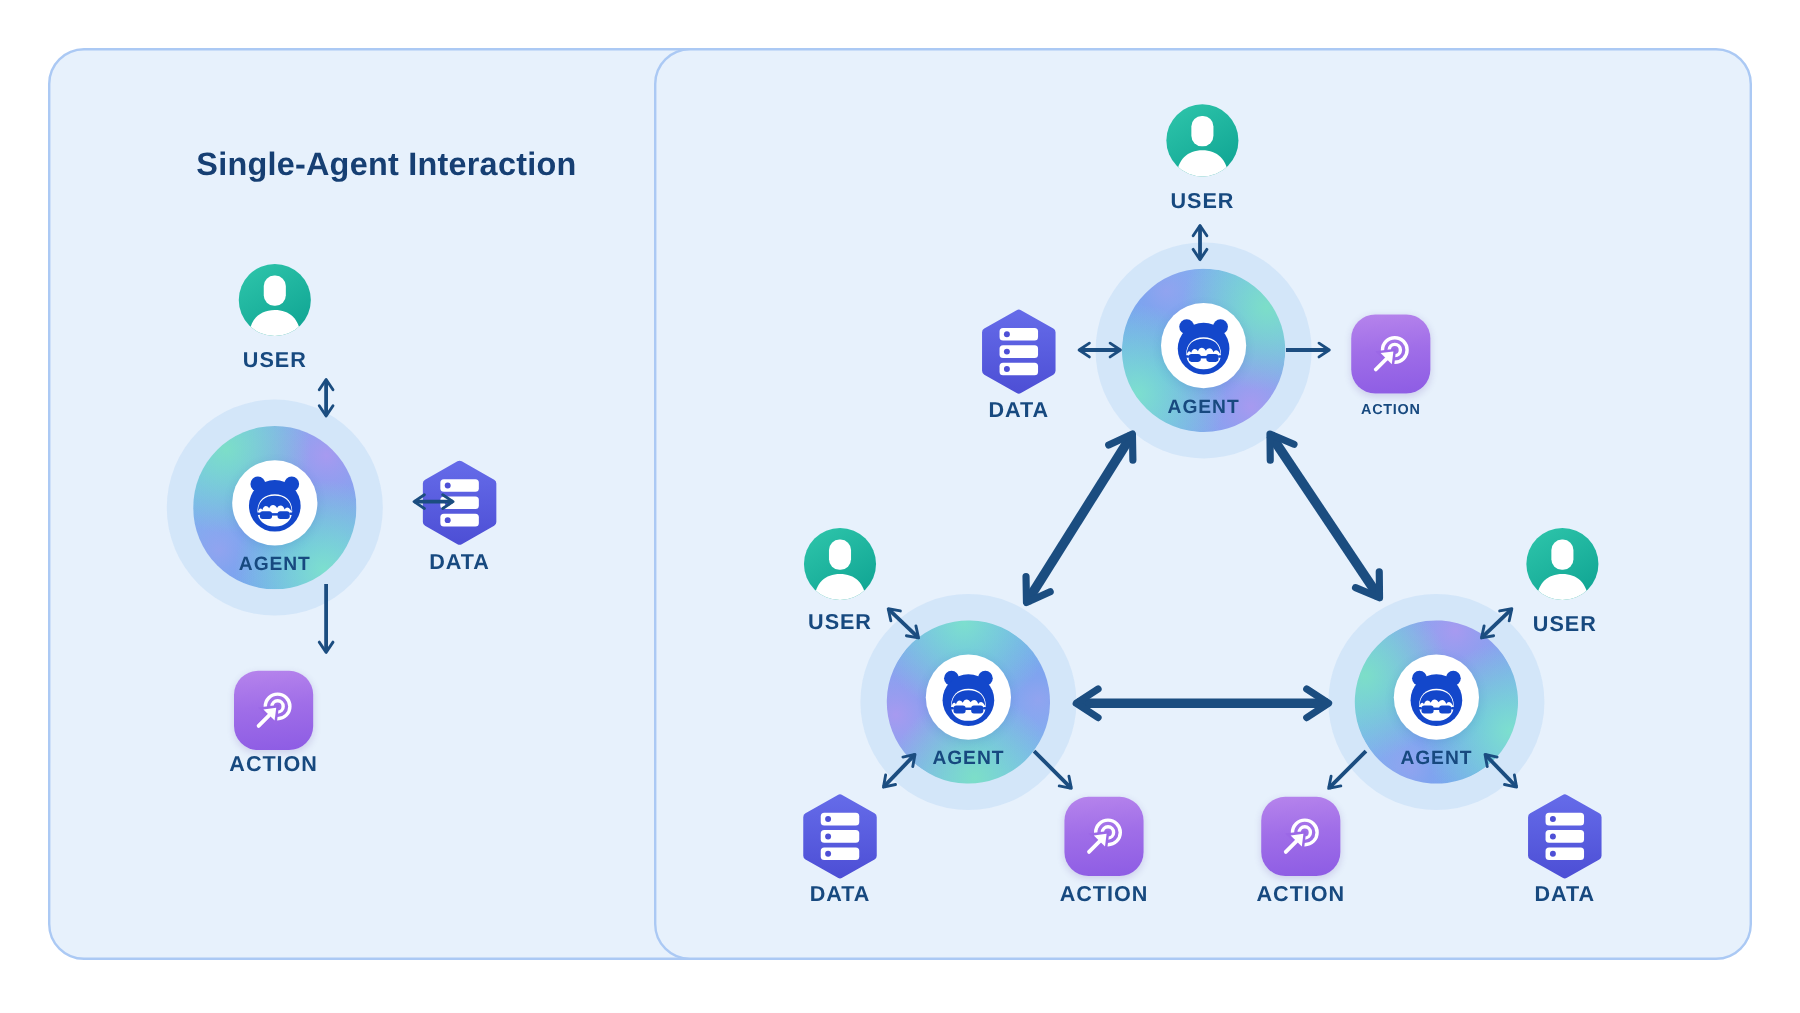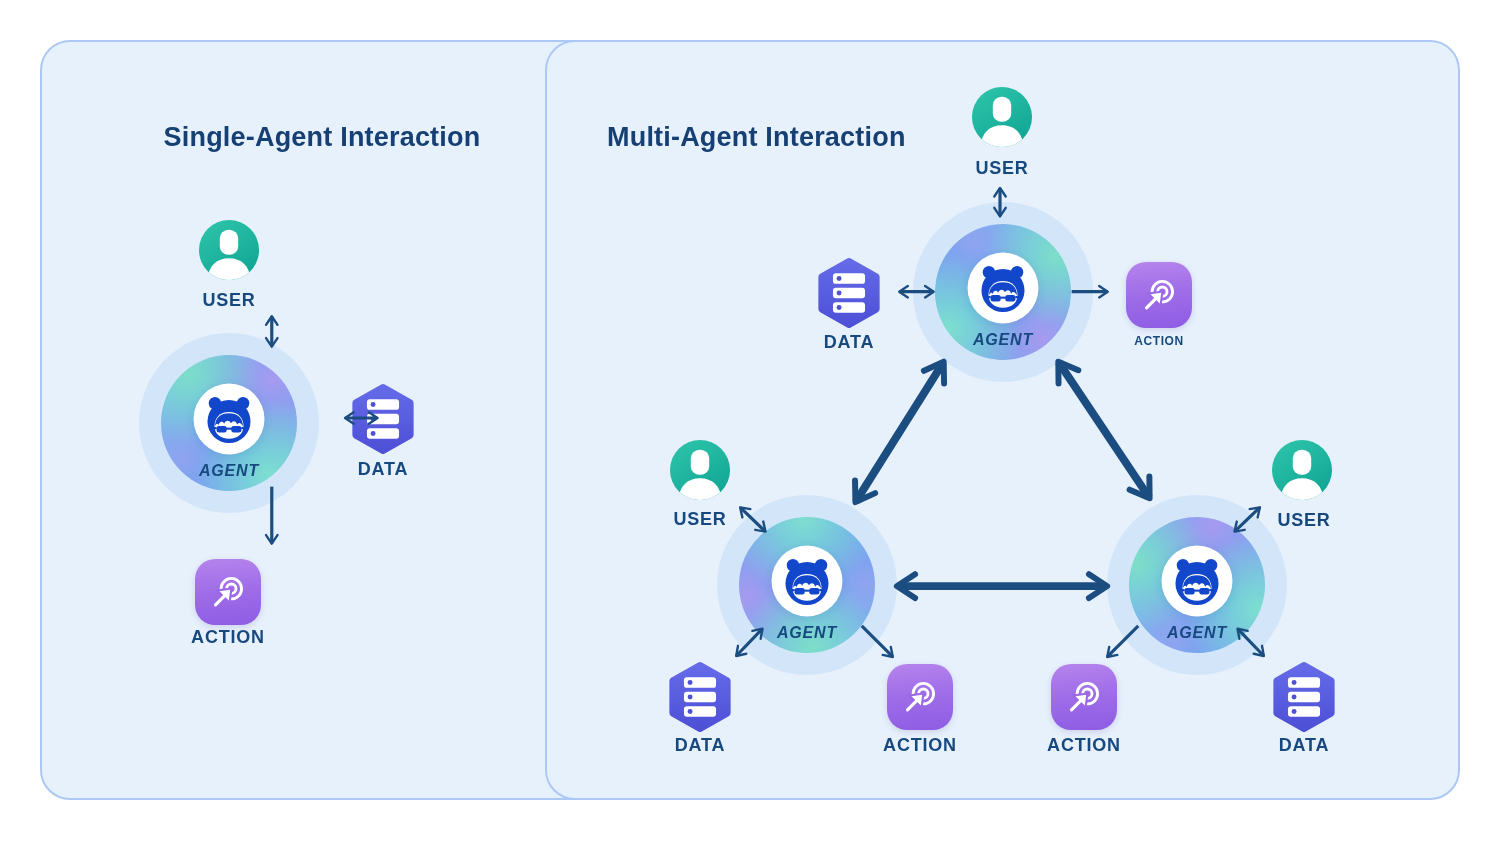--- a/index.html
+++ b/index.html
@@ -41,21 +41,21 @@
   .hex-node svg{display:block;width:100%;height:100%;}
 
   
   .sq-node{width:66px;height:66px;border-radius:20px;
            background:linear-gradient(175deg,#b684ec 0%,#a06ee8 45%,#8d5ce4 100%);
            display:flex;align-items:center;justify-content:center;
            box-shadow:0 2px 6px rgba(90,60,160,.18);}
   .sq-node svg{width:40px;height:40px;display:block;}
 
   
-  .agent-node{width:180px;height:180px;font-style:italic;}
+  .agent-node{width:180px;height:180px;}
   .agent-halo{position:absolute;inset:0;border-radius:50%;background:var(--halo);}
   .agent-ball{position:absolute;left:50%;top:50%;width:136px;height:136px;border-radius:50%;
     transform:translate(-50%,-50%);
     background:
       radial-gradient(circle at 20% 14%, rgba(125,224,198,.95), rgba(125,224,198,0) 44%),
       radial-gradient(circle at 80% 88%, rgba(125,228,203,.90), rgba(125,228,203,0) 46%),
       radial-gradient(circle at 82% 18%, rgba(171,153,240,.95), rgba(171,153,240,0) 50%),
       radial-gradient(circle at 16% 76%, rgba(166,160,240,.70), rgba(166,160,240,0) 46%),
       linear-gradient(135deg,#7fc3f1,#58a7ee 55%,#86b4f2);}
   .agent-ball.rot-a{transform:translate(-50%,-50%) rotate(95deg);}
@@ -192,21 +192,20 @@
           <path d="M1.6,1.6 L6.8,5 L1.6,8.4" fill="none" stroke="#1b4d80" stroke-width="1.7" stroke-linecap="round" stroke-linejoin="round"></path>
         </marker>
       </defs>
       <line class="thin" x1="187" y1="276" x2="187" y2="306" marker-start="url(#vhThin)" marker-end="url(#vhThin)"></line>
       <line class="thin" x1="261" y1="378" x2="293" y2="378" marker-start="url(#vhThin)" marker-end="url(#vhThin)"></line>
       <line class="thin" x1="187" y1="447" x2="187" y2="504" marker-end="url(#vhThin)"></line>
     </svg>
   </section>
 
   <section class="panel panel-multi">
-    <h2 class="panel-title">Multi-Agent Interaction</h2>
 
     <div class="node-layer">
 
       <div class="abs user-node" style="left:455px;top:75px">
         <svg viewBox="0 0 64 64">
             <use href="#userIcon"></use>
           </svg>
       </div>
       <div class="nlabel" style="left:455px;top:126px">USER</div>
 

